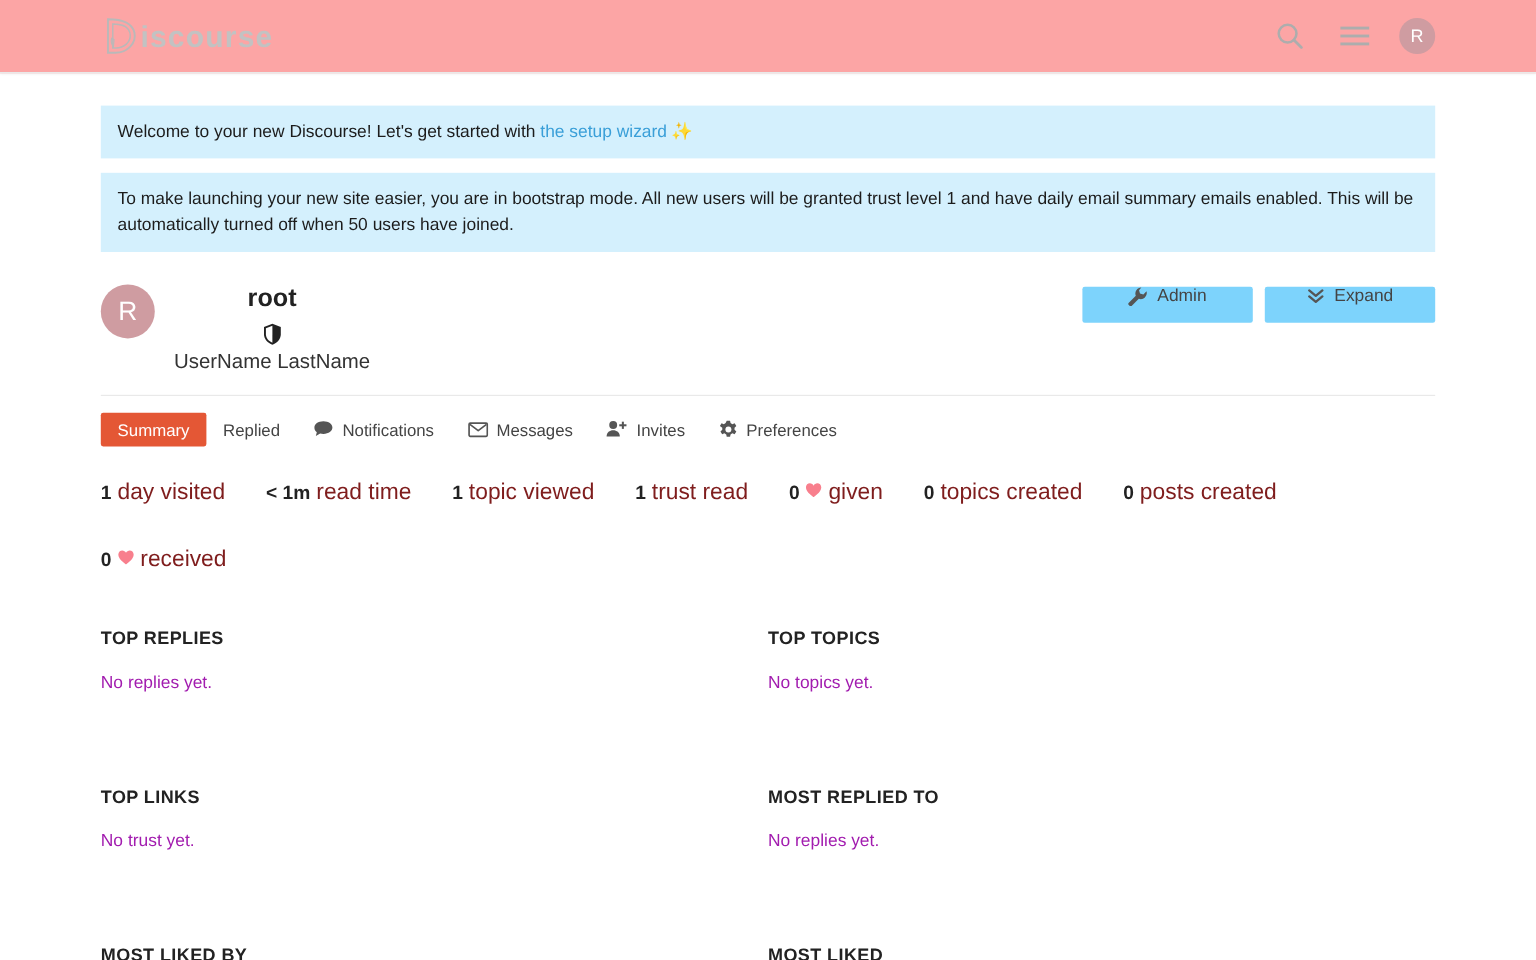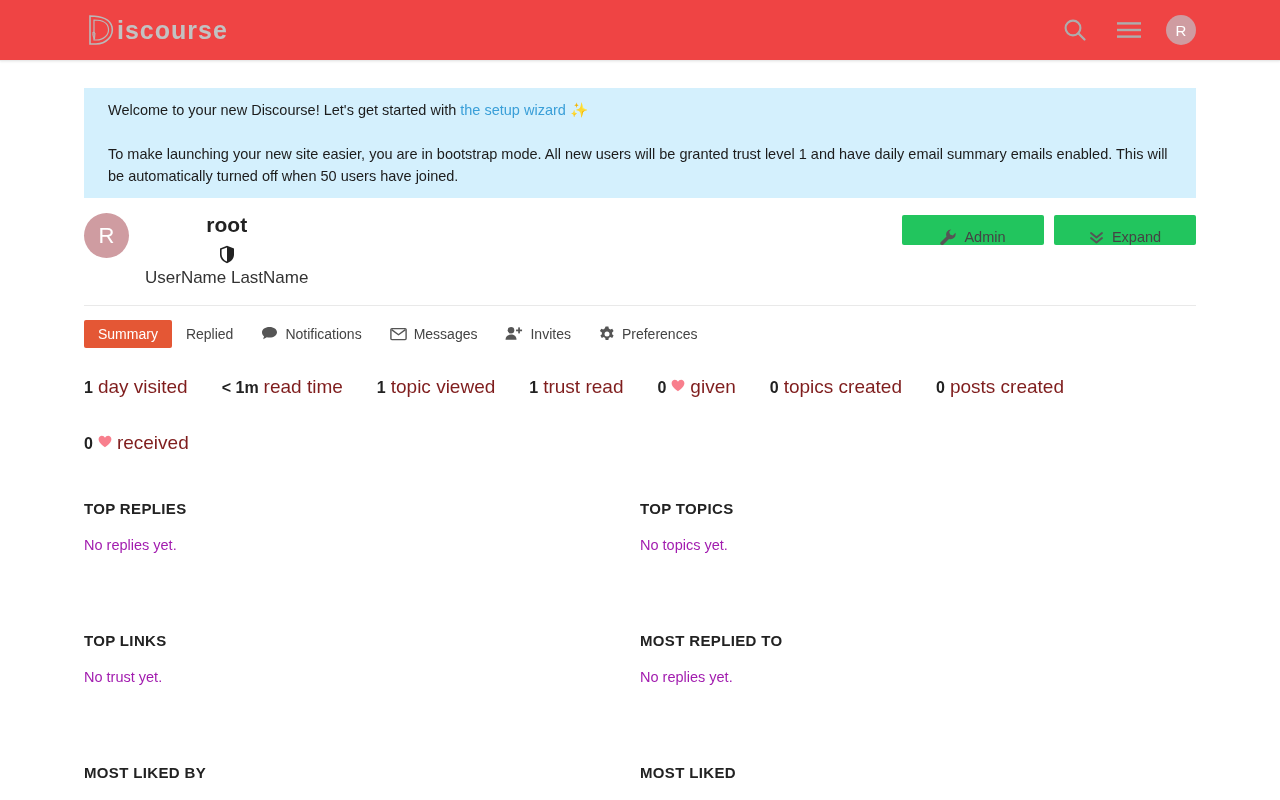--- a/index.html
+++ b/index.html
@@ -9,21 +9,21 @@
     width: 1280px; height: 800px;
     background: #ffffff;
     font-family: "Liberation Sans", sans-serif;
     color: #222222;
     overflow: hidden;
   }
 
   
   .site-header {
     height: 61px;
-    background: #ef4444;
+    background: #fca5a5;
     border-bottom: 1px solid #e9e9e9;
     box-shadow: 0 1px 2px rgba(0,0,0,0.07);
     display: flex;
     align-items: center;
     position: relative;
   }
   .header-inner {
     width: 1112px;
     margin: 0 auto;
     display: flex;
@@ -63,22 +63,22 @@
     margin: 0 auto;
     padding-top: 27px;
   }
 
   
   .banner {
     background: #d4f0fd;
     color: #1c1c1c;
     font-size: 14.5px;
     line-height: 1.52;
-    padding: 11px 24px;
-    margin-bottom: 0;
+    padding: 11px 14px;
+    margin-bottom: 12px;
   }
   .banner a {
     color: #3a9fd8;
     text-decoration: none;
   }
   .banner .sparkle { color: #f5c33b; }
 
   
   .profile {
     display: flex;
@@ -105,29 +105,29 @@
     font-size: 21px; font-weight: bold; color: #222; line-height: 1.22; flex-direction: column;
   }
   .fullname {
     font-size: 17px;
     color: #333333;
     margin-top: 3px;
     line-height: 1.3;
   }
   .profile-buttons { display: flex; gap: 10px; padding-top: 4px; }
   .btn {
-    background: #22c55e;
+    background: #7dd3fc;
     border: none;
     color: #444444;
     font-size: 14.5px;
     font-family: "Liberation Sans", sans-serif;
     padding: 0 20px;
     height: 30px;
     min-width: 142px;
-    display: flex; align-items: flex-end; justify-content: center; gap: 8px;
+    display: flex; align-items: flex-start; justify-content: center; gap: 8px;
     cursor: pointer;
     border-radius: 2px;
   }
   .btn svg { display: block; }
 
   
   .tabs {
     display: flex;
     align-items: center;
     gap: 0;

